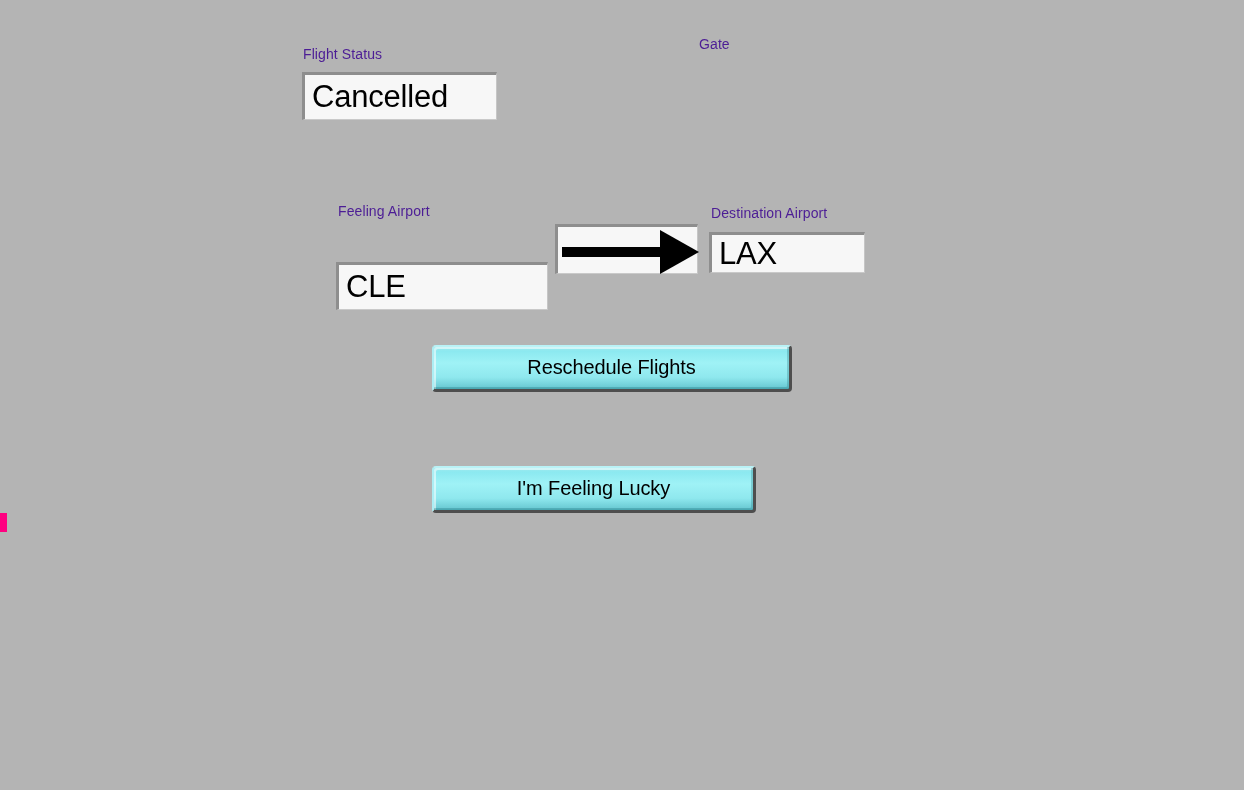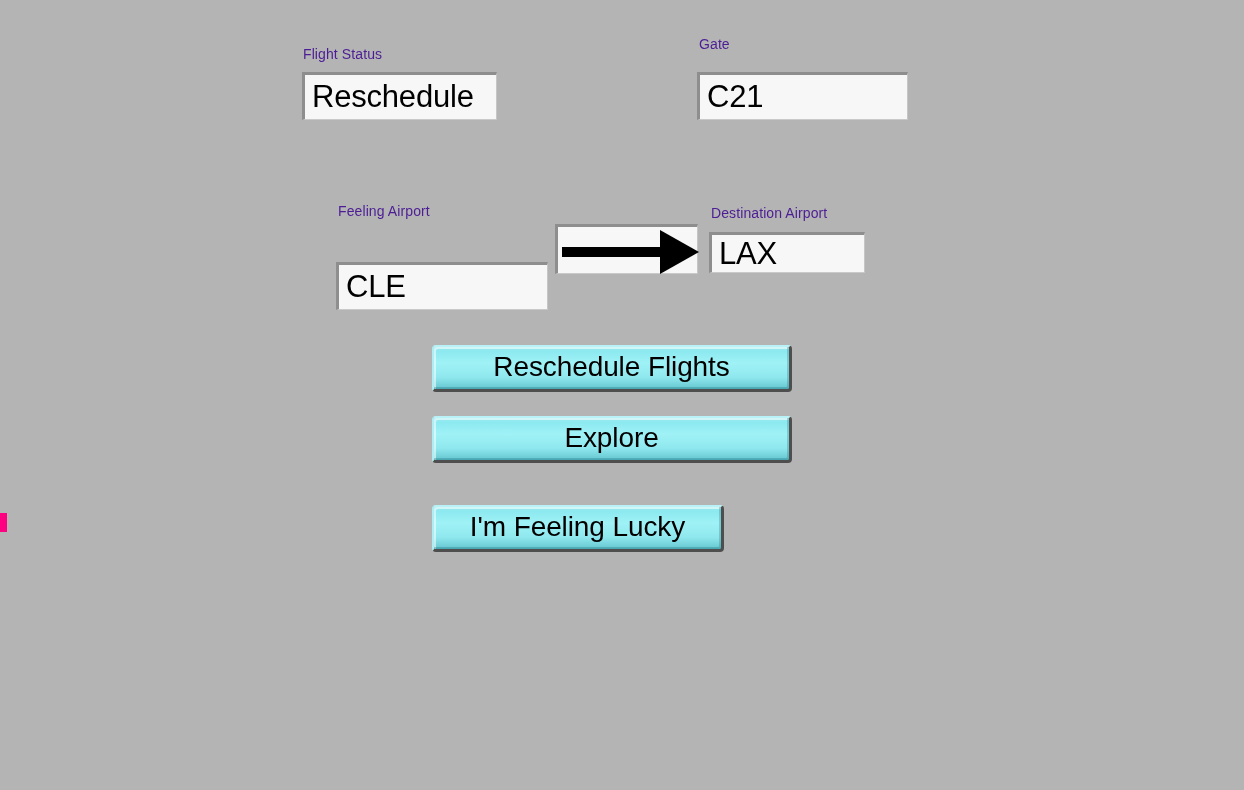--- a/index.html
+++ b/index.html
@@ -92,21 +92,21 @@
     border-bottom: 3px solid #4e4e4e;
     display: flex;
     align-items: center;
     justify-content: center;
     cursor: pointer;
     box-shadow: inset -2px -2px 0 0 rgba(40,120,130,0.30),
                 inset 2px 2px 0 0 rgba(255,255,255,0.55);
   }
   .cy-button .btn-label {
     font-family: "Liberation Sans", sans-serif;
-    font-size: 28px;
+    font-size: 20px;
     line-height: 30px;
     color: #000;
     white-space: nowrap;
     letter-spacing: -0.1px;
     position: relative;
     top: -1px;
   }
 
   
   .edge-marker {
@@ -114,28 +114,25 @@
   }
 </style>
 </head>
 <body>
 
 <div id="app">
 
   <div class="field-label" style="left:303px; top:46px;">Flight Status</div>
 
   <div class="text-field" style="left:302px; top:72px; width:195px; height:48px;">
-    <span class="value">Reschedule</span>
+    <span class="value">Cancelled</span>
   </div>
 
   <div class="field-label" style="left:699px; top:36px;">Gate</div>
 
-  <div class="text-field" style="left:697px; top:72px; width:211px; height:48px;">
-    <span class="value">C21</span>
-  </div>
 
   <div class="field-label" style="left:338px; top:203px;">Feeling Airport</div>
 
   <div class="text-field" style="left:336px; top:224px; width:212px; height:48px;margin-top:38px;">
     <span class="value">CLE</span>
   </div>
 
   <div class="arrow-box" style="left:555px; top:224px; width:143px; height:50px;">
     <svg width="143" height="50" viewBox="0 0 143 50">
 
@@ -148,23 +145,20 @@
   <div class="field-label" style="left:711px; top:205px;">Destination Airport</div>
 
   <div class="text-field" style="left:709px; top:232px; width:156px; height:41px;">
     <span class="value">LAX</span>
   </div>
 
   <div class="cy-button" style="left:432px; top:345px; width:360px; height:47px;">
     <span class="btn-label">Reschedule Flights</span>
   </div>
 
-  <div class="cy-button" style="left:432px; top:416px; width:360px; height:47px;">
-    <span class="btn-label">Explore</span>
-  </div>
 
-  <div class="cy-button" style="left:432px; top:505px; width:292px; height:47px;">
+  <div class="cy-button" style="left:432px; top:466px; width:324px; height:47px;">
     <span class="btn-label">I'm Feeling Lucky</span>
   </div>
 
   <div class="edge-marker" style="left:0px; top:513px; width:7px; height:19px; background:#ff0080;"></div>
 
 </div>
 
 </body></html>

